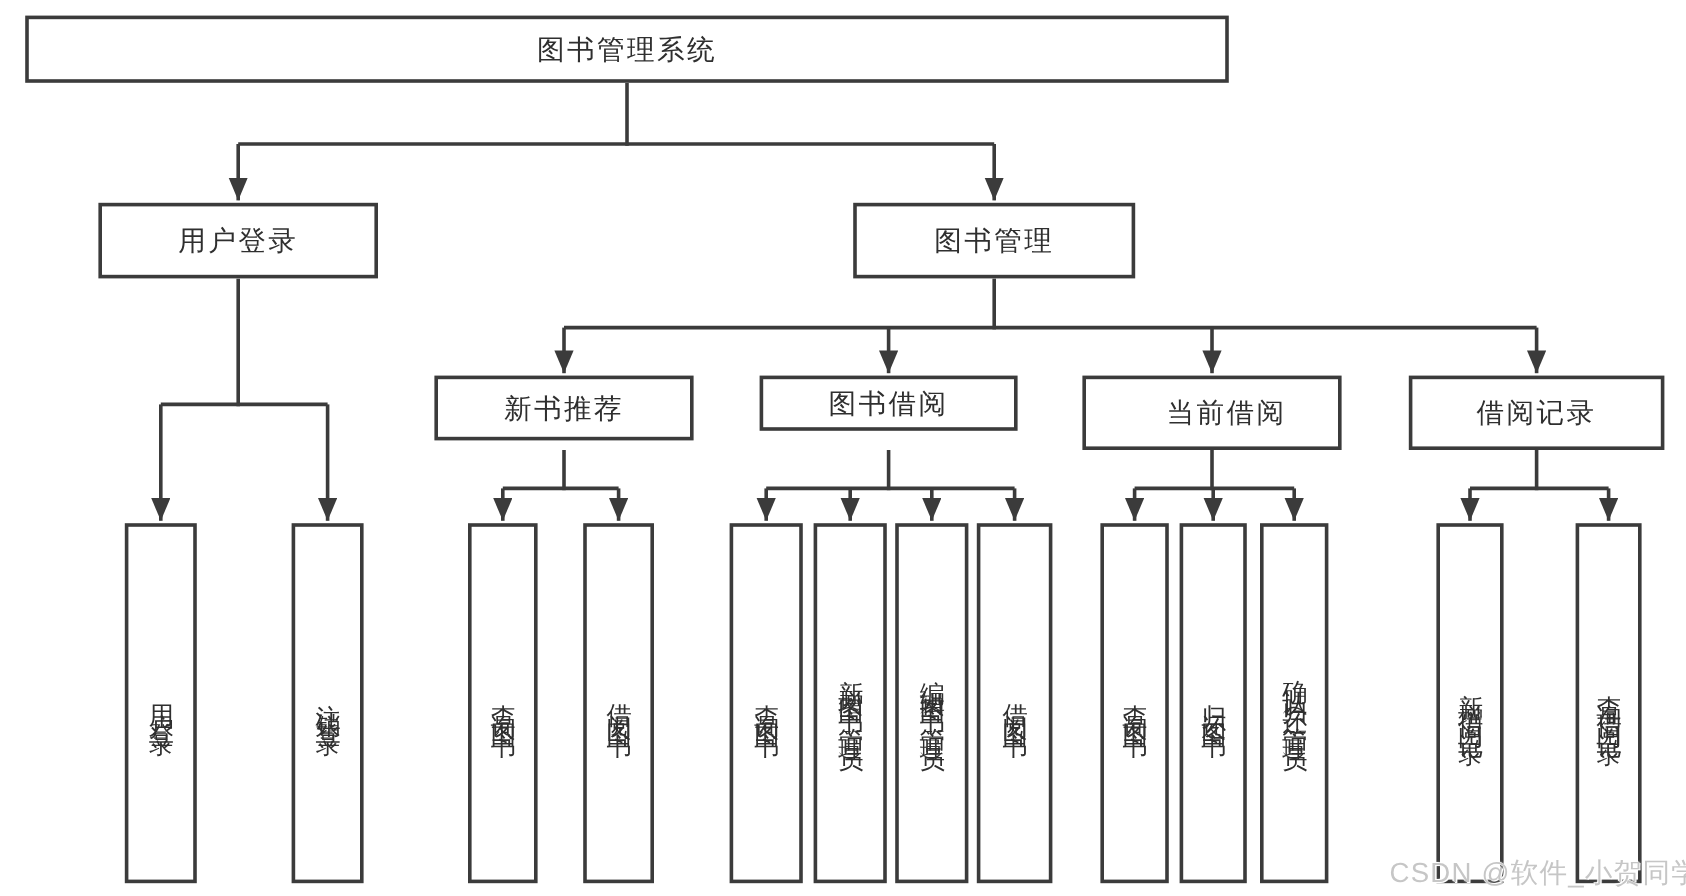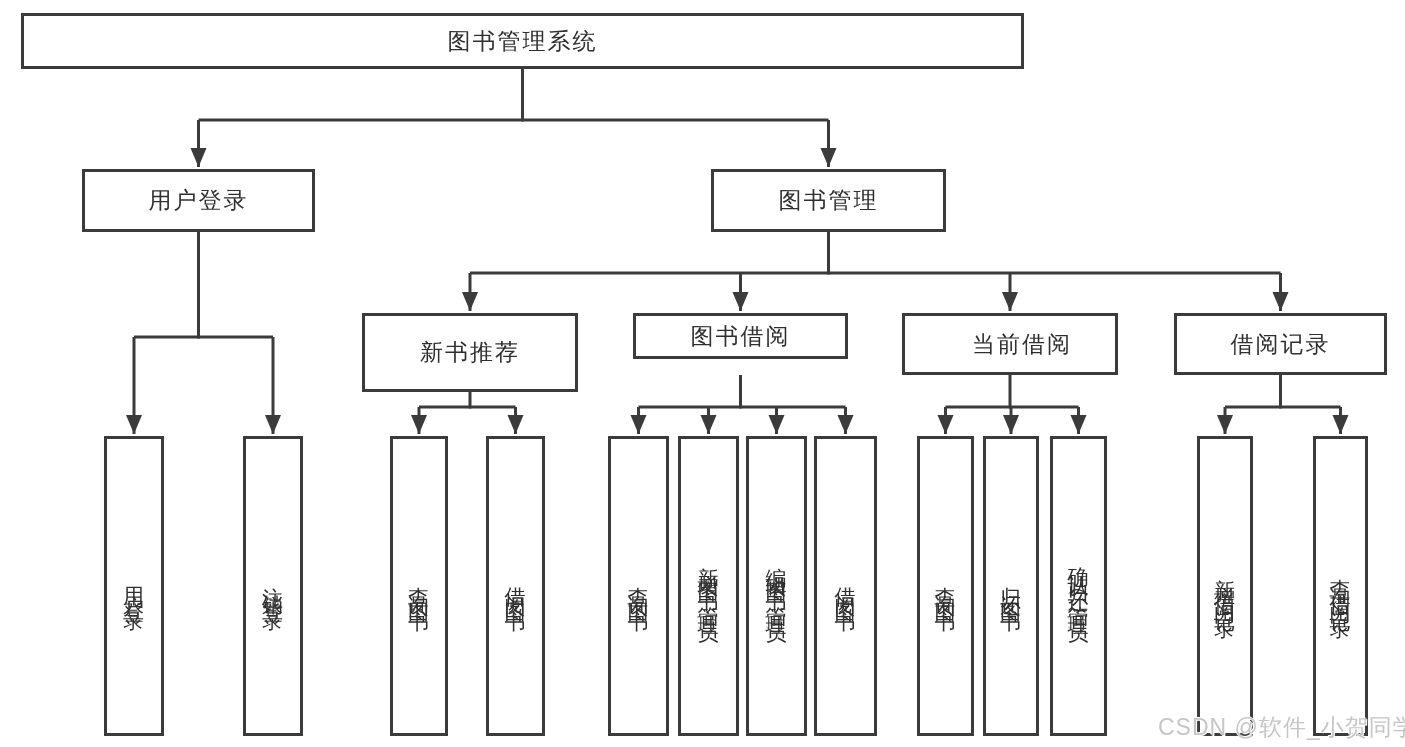--- a/index.html
+++ b/index.html
@@ -108,21 +108,21 @@
     <path class="ln" d="M1225 407 H 1340.5"></path>
     <path class="ln" d="M1225 407 V 434" marker-end="url(#arr)"></path>
     <path class="ln" d="M1340.5 407 V 434" marker-end="url(#arr)"></path>
   </svg>
 
   <div class="node" style="left:21px; top:13px; width:1003px; height:56px;">图书管理系统</div>
 
   <div class="node" style="left:82px; top:169px; width:233px; height:63px;">用户登录</div>
   <div class="node" style="left:711px; top:169px; width:235px; height:63px;">图书管理</div>
 
-  <div class="node" style="left:362px; top:313px; width:216px; height:79px;">新书推荐</div>
+  <div class="node" style="left:362px; top:313px; width:216px; height:54px;">新书推荐</div>
   <div class="node" style="left:633px; top:313px; width:215px; height:46px;">图书借阅</div>
   <div class="node" style="left:902px; top:313px; width:216px; height:62px;padding-left:24px;">当前借阅</div>
   <div class="node" style="left:1174px; top:313px; width:213px; height:62px;">借阅记录</div>
 
   <div class="node vnode" style="left:104px; top:436px; width:60px; height:300px;">用户登录</div>
   <div class="node vnode" style="left:243px; top:436px; width:60px; height:300px;">注销登录</div>
 
   <div class="node vnode" style="left:390px; top:436px; width:58px; height:300px;">查询图书</div>
   <div class="node vnode" style="left:486px; top:436px; width:59px; height:300px;">借阅图书</div>
 

